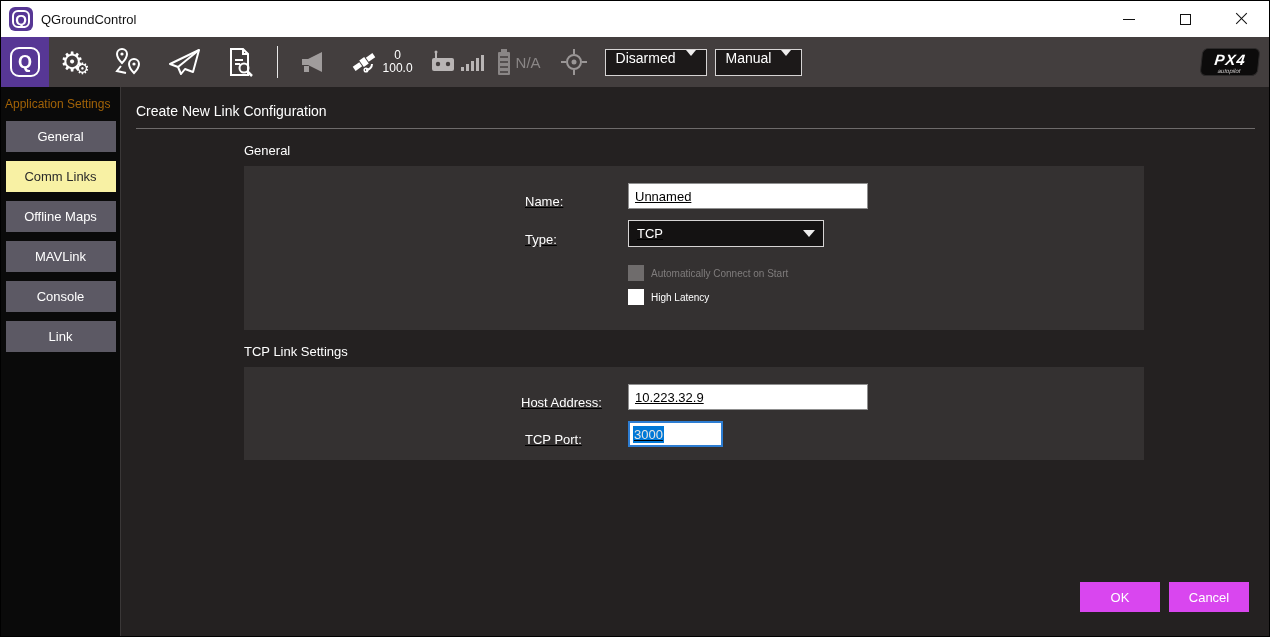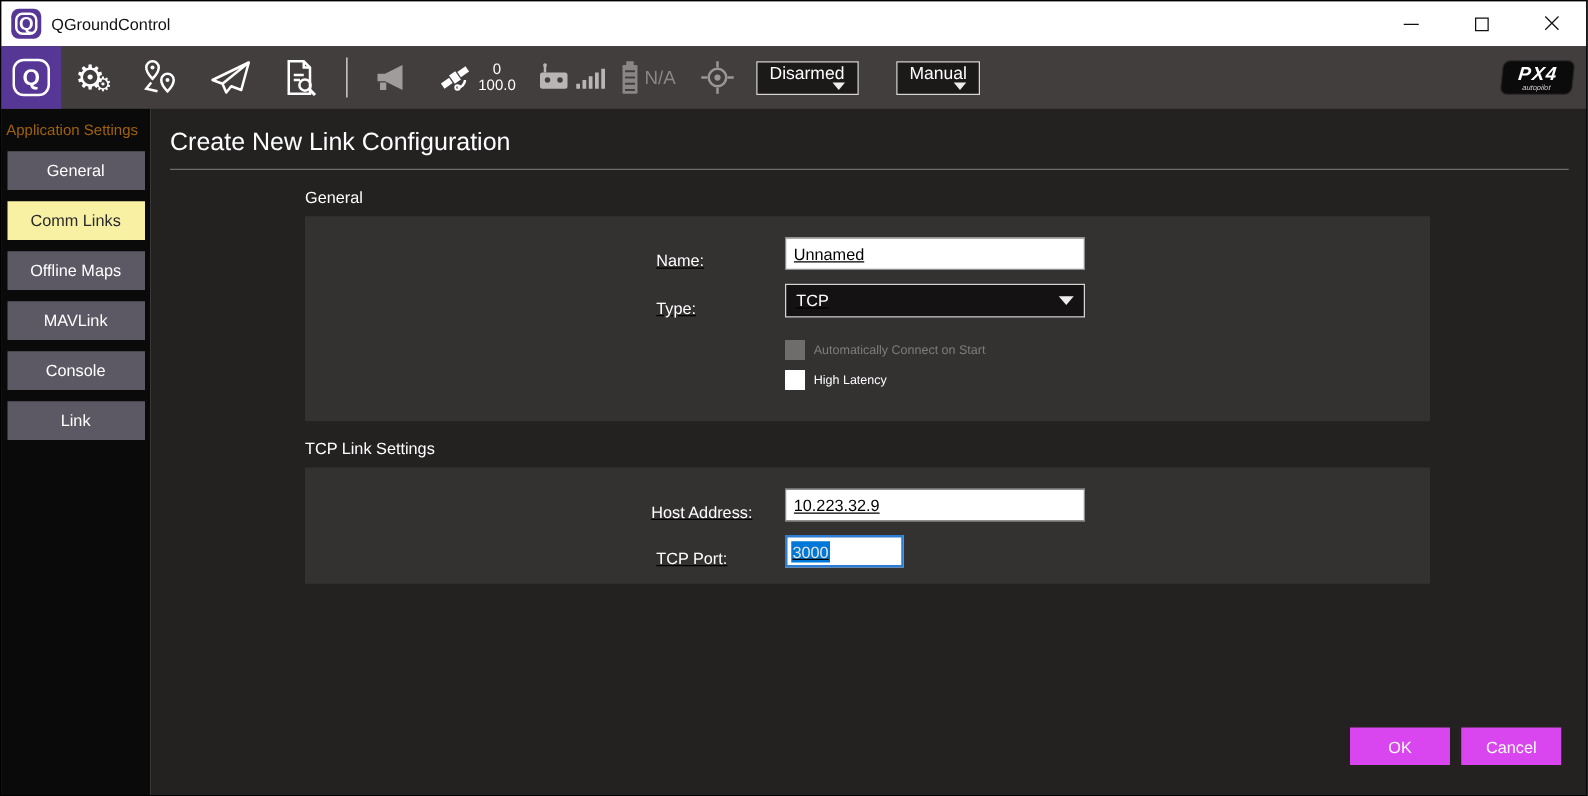--- a/index.html
+++ b/index.html
@@ -49,21 +49,21 @@
   .tb-icon { display: flex; align-items: center; justify-content: center; height: 50px; padding: 0 11px; color: #fff; }
   .gear-big { font-size: 27px; line-height: 1; }
   .gear-small { font-size: 16px; line-height: 1; margin-left: -9px; margin-top: 14px; }
   .tb-sep { width: 1px; height: 32px; background: #e8e8e8; margin: 0 10px; flex: none; }
   .gps-text { display: flex; flex-direction: column; align-items: center; color: #fff; font-size: 12px; line-height: 13px; margin-right: 14px; }
   .signal-bars { display: flex; align-items: flex-end; gap: 2px; height: 18px; margin: 0 10px 0 2px; }
   .signal-bars i { width: 3px; background: #b9b5b5; display: block; }
   .batt-label { color: #8a8686; font-size: 15px; margin: 0 8px 0 2px; }
   .mode-box {
     border: 1px solid #d6d4d4; background: #1c1919; color: #fff; font-size: 14px;
-    height: 27px; display: flex; align-items: flex-end; padding: 0 10px; margin-right: 30px; cursor: pointer; flex-direction: column;
+    height: 27px; display: flex; align-items: flex-start; padding: 0 10px; margin-right: 8px; cursor: pointer;
   }
   .mode-box .caret {
     width: 0; height: 0; border-left: 5px solid transparent; border-right: 5px solid transparent;
     border-top: 6px solid #efeeee; margin-left: 10px;
   }
   .px4-logo {
     position: absolute; right: 10px; top: 11px; width: 58px; height: 28px;
     background: #0c0b0b; border-radius: 6px; color: #fff; text-align: center;
     transform: skewX(-6deg); border: 1px solid #2c2a2a; line-height: 1; padding-top: 3px;
   }
@@ -74,34 +74,34 @@
   .sidebar {
     width: 120px; background: #0a0a0a; border-right: 1px solid #3a3737; flex: none; padding-top: 8px;
   }
   .sidebar-header { color: #a16207; font-size: 12px; padding: 2px 4px 10px 4px; }
   .side-btn {
     width: 110px; height: 31px; margin: 0 auto 9px auto; background: #5c5964;
     color: #fff; font-size: 13px; display: flex; align-items: center; justify-content: center; cursor: pointer;
   }
   .side-btn.selected { background: #f8f1a4; color: #2a2a2a; }
   .main { flex: 1; position: relative; padding: 16px 14px 0 15px; }
-  .page-title { color: #fff; font-size: 20px; }
+  .page-title { color: #fff; font-size: 14px; }
   .title-rule { border: none; border-top: 1px solid #6e6b6b; margin: 9px 0 0 0; }
   .section-label { color: #fff; font-size: 13px; margin: 14px 0 8px 108px; }
   .panel { background: #343131; width: 900px; margin-left: 108px; }
   .panel-general { height: 164px; padding-top: 17px; }
   .panel-tcp { height: 93px; padding-top: 17px; }
   .form-row { display: flex; align-items: flex-end; margin: 0 0 11px 0; text-decoration: underline; }
   .form-label { color: #fff; font-size: 13px; width: 103px; margin-left: 281px; flex: none; }
   .text-input {
     width: 240px; height: 26px; background: #fff; color: #000; font-size: 13px;
     border: 1px solid #8f8f8f; padding: 0 6px; font-family: "Liberation Sans", sans-serif;
   }
   .combo {
-    width: 240px; height: 27px; background: #141212; border: 1px solid #d6d4d4;
+    width: 196px; height: 27px; background: #141212; border: 1px solid #d6d4d4;
     color: #fff; font-size: 13px; display: flex; align-items: center; padding: 0 8px; cursor: pointer;
   }
   .combo .caret {
     margin-left: auto; width: 0; height: 0; border-left: 6px solid transparent;
     border-right: 6px solid transparent; border-top: 7px solid #efeeee;
   }
   .check-row { display: flex; align-items: center; margin: 0 0 8px 384px; }
   .checkbox { width: 16px; height: 16px; flex: none; margin-right: 7px; }
   .checkbox.enabled { background: #fff; }
   .checkbox.disabled { background: #6f6c6c; }

